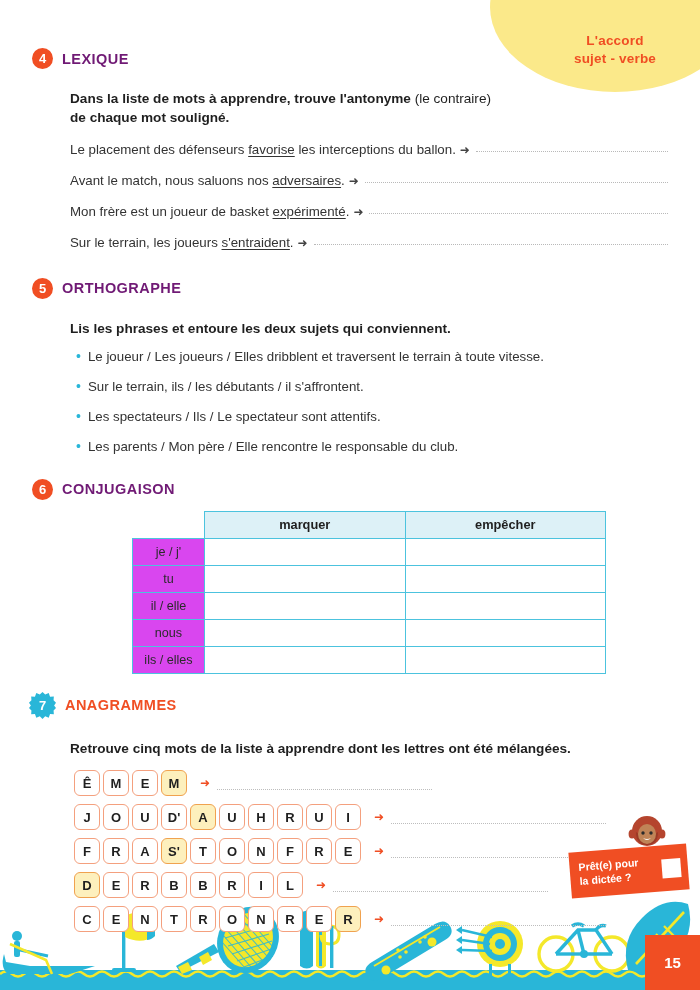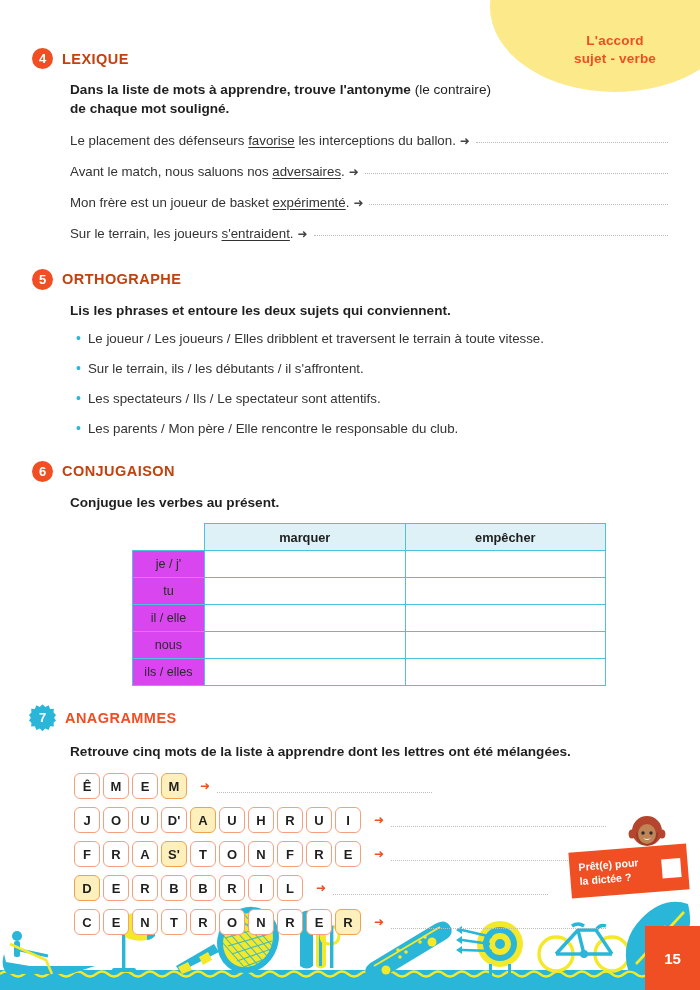--- a/index.html
+++ b/index.html
@@ -48,25 +48,25 @@
     background:#29b6d8; color:#fff;
     font-weight:bold; font-size:13px;
     display:flex; align-items:center; justify-content:center;
     line-height:1;
     clip-path: polygon(50% 0%, 60% 10%, 73% 4%, 78% 18%, 92% 17%, 91% 31%,
                        100% 40%, 93% 50%, 100% 60%, 91% 69%, 92% 83%, 78% 82%,
                        73% 96%, 60% 90%, 50% 100%, 40% 90%, 27% 96%, 22% 82%,
                        8% 83%, 9% 69%, 0% 60%, 7% 50%, 0% 40%, 9% 31%,
                        8% 17%, 22% 18%, 27% 4%, 40% 10%);
   }
-  .ex-title { font-weight:bold; font-size:14.5px; letter-spacing:.45px; color:#c2410c; }
+  .ex-title { font-weight:bold; font-size:14.5px; letter-spacing:.45px; color:#701a75; }
   .ex-title.orange { color:#f04e23; }
 
   
-  .instr { font-weight:bold; font-size:13.6px; line-height:1.42; margin:11px 0 0 38px; color:#1f1f1f; }
+  .instr { font-weight:bold; font-size:13.6px; line-height:1.42; margin:20px 0 0 38px; color:#1f1f1f; }
   .instr .light { font-weight:normal; }
 
   
   .q-list { margin:14px 0 0 38px; }
   .q-row { display:flex; align-items:baseline; font-size:13.3px; margin-bottom:16px; color:#333; }
   .q-text { white-space:nowrap; }
   .q-text u { text-decoration:underline; text-underline-offset:2px; }
   .arrow { color:#444; margin:0 6px 0 4px; font-size:12px; }
   .dots { flex:1 1 auto; border-bottom:1.5px dotted #b9b9b9; transform:translateY(-2px); }
 
@@ -120,21 +120,21 @@
     line-height:1.28; flex:1 1 auto;
   }
   .dictee-box {
     width:19px; height:19px; background:#fff; flex:0 0 19px;
   }
   .girl { position:absolute; right:32px; bottom:128px; width:42px; height:48px; z-index:7; }
 
   
   .pagenum {
     position:absolute; right:0; bottom:0;
-    width:55px; height:64px; background:#f04e23;
+    width:55px; height:55px; background:#f04e23;
     color:#fff; font-weight:bold; font-size:15px;
     display:flex; align-items:center; justify-content:center;
     z-index:9;
   }
 </style>
 </head>
 <body>
 
 <div class="blob"></div>
 <div class="blob-text">
@@ -200,21 +200,20 @@
       <span class="b-dot">•</span>
       <span>Les parents / Mon père / Elle  rencontre le responsable du club.</span>
     </div>
   </div>
 
   <div style="height:10px"></div>
   <div class="ex-head">
     <div class="num-circle">6</div>
     <div class="ex-title">CONJUGAISON</div>
   </div>
-  <div class="instr">Conjugue les verbes au présent.</div>
 
   <div class="tbl-wrap">
     <table class="conj">
       <tbody>
           <tr>
         <td class="c-blank"></td>
         <th class="verb">marquer</th>
         <th class="verb">empêcher</th>
       </tr>
       <tr>

